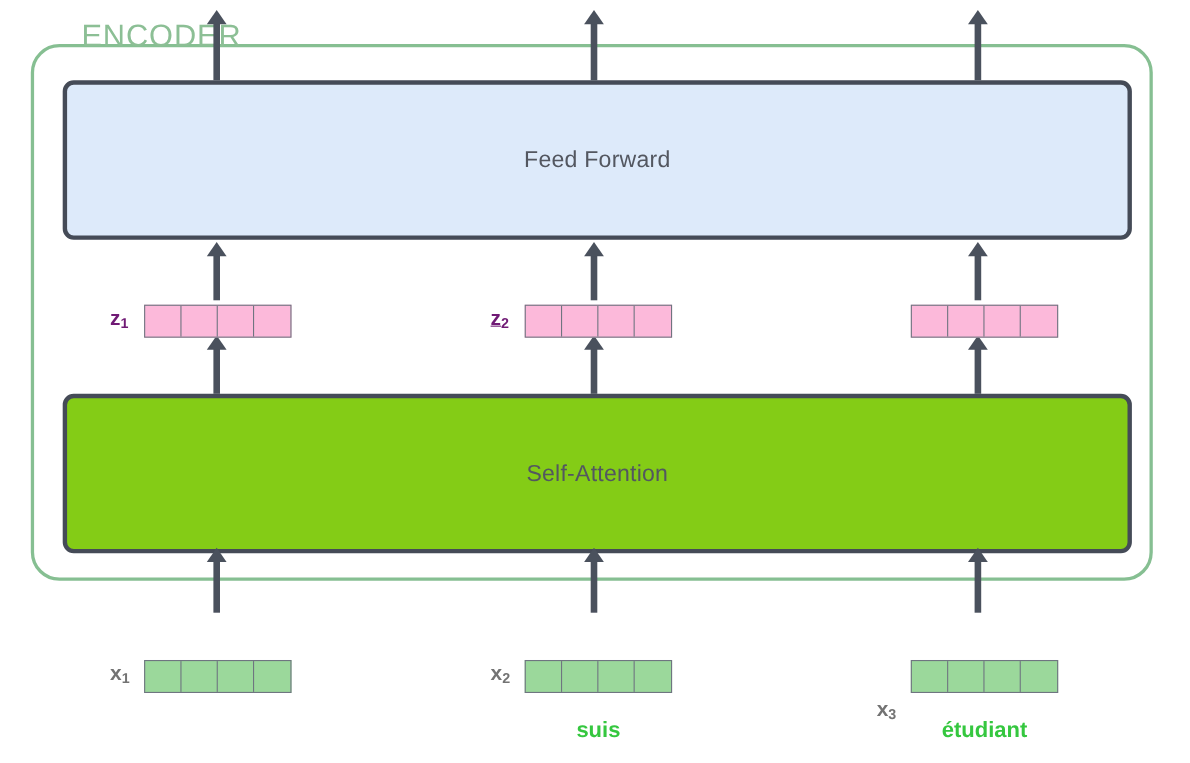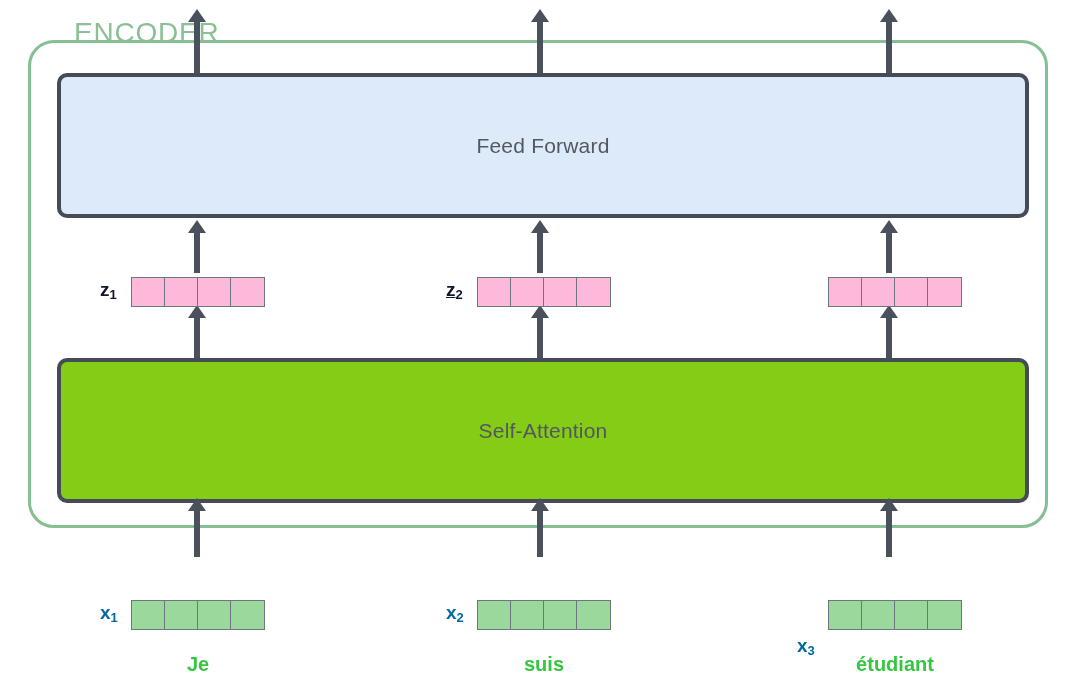--- a/index.html
+++ b/index.html
@@ -99,22 +99,22 @@
     white-space: nowrap;
     line-height: 1;
   }
   .vec-label sub {
     font-size: 13px;
     font-weight: bold;
     vertical-align: baseline;
     position: relative;
     top: 3px;
   }
-  .label-z { color: #0f172a; }
-  .label-x { color: #0369a1; }
+  .label-z { color: #701a75; }
+  .label-x { color: #737373; }
 
   
   .word {
     position: absolute;
     font-size: 20px;
     font-weight: bold;
     color: #35c73f;
     text-align: center;
     white-space: nowrap;
   }
@@ -223,17 +223,16 @@
   <div class="vec-label label-x" style="left:797px; top:603px;margin-top:33px;">
     <span>x</span><sub>3</sub>
   </div>
   <div class="vector vec-x" style="left:828px; top:600px; width:134px;">
     <div class="cell"></div>
     <div class="cell"></div>
     <div class="cell"></div>
     <div class="cell"></div>
   </div>
 
-  <div class="word" style="left:131px; top:653px; width:134px;">Je</div>
   <div class="word" style="left:477px; top:653px; width:134px;text-align:center;">suis</div>
   <div class="word" style="left:828px; top:653px; width:134px;">étudiant</div>
 
 </div>
 
 </body></html>

